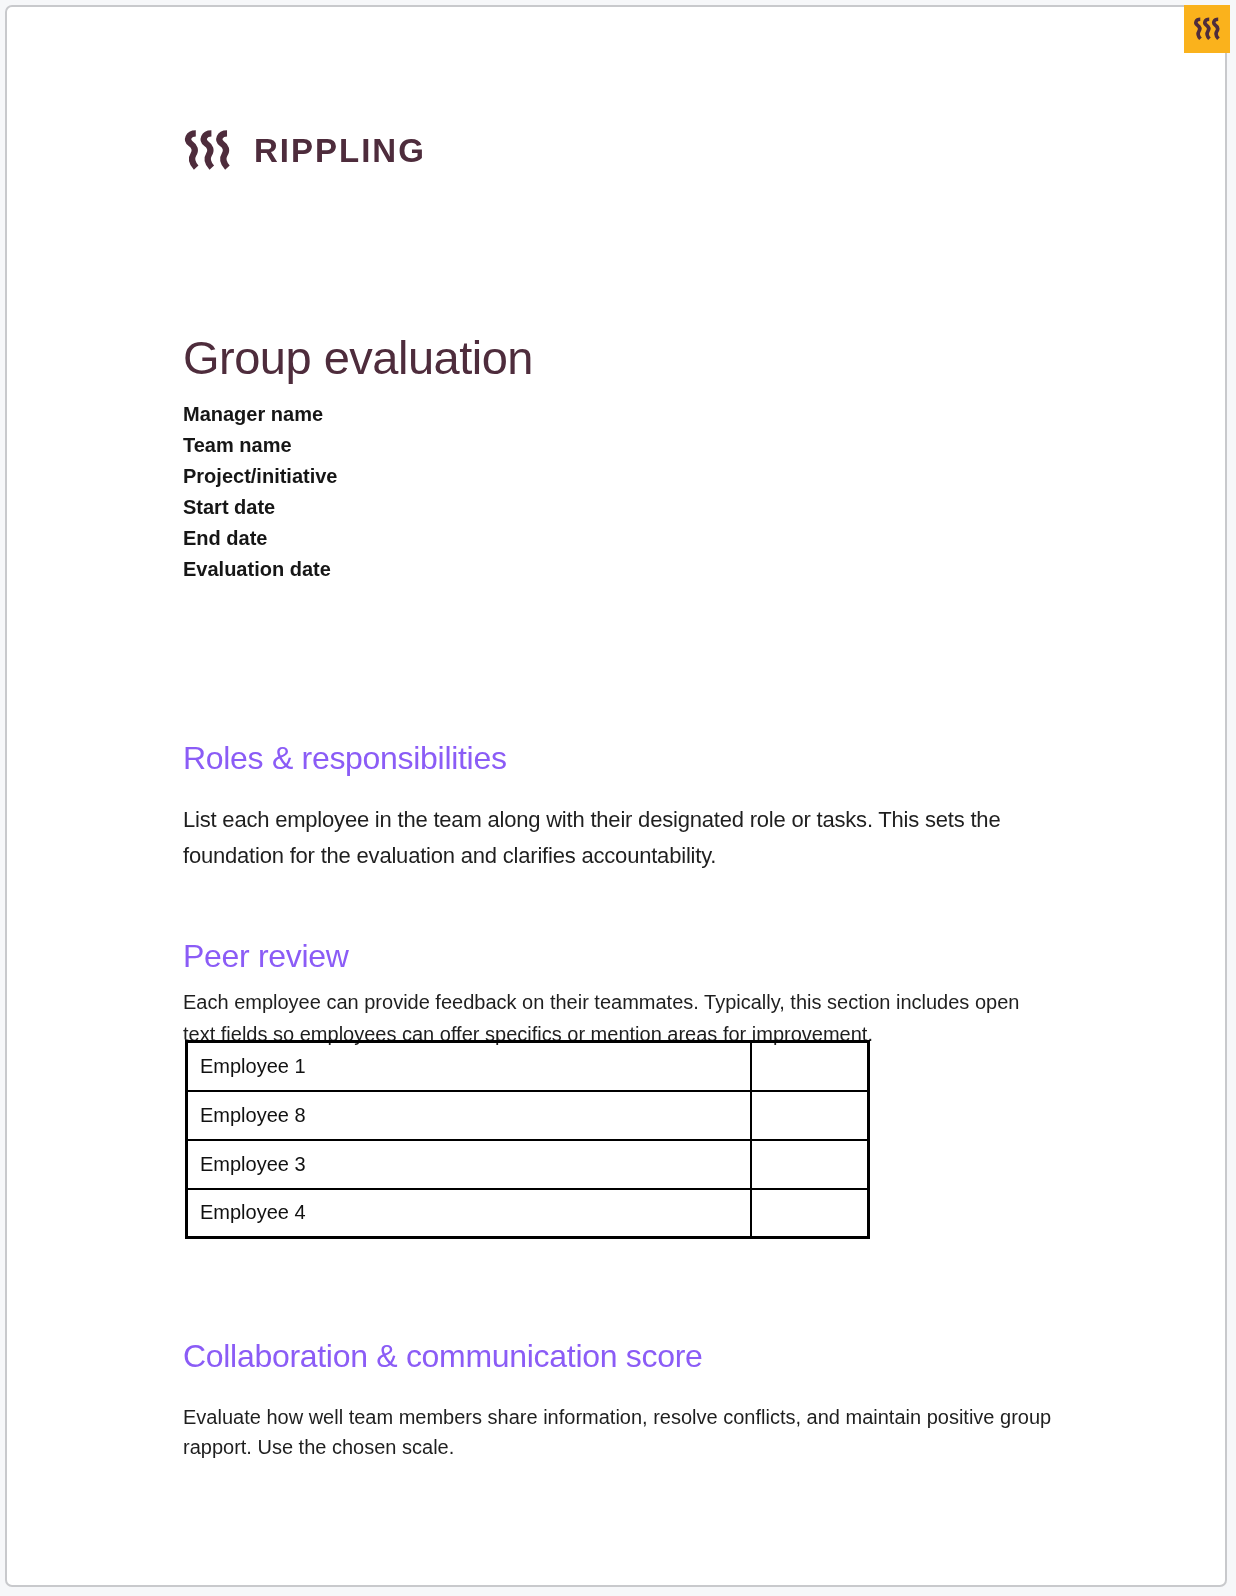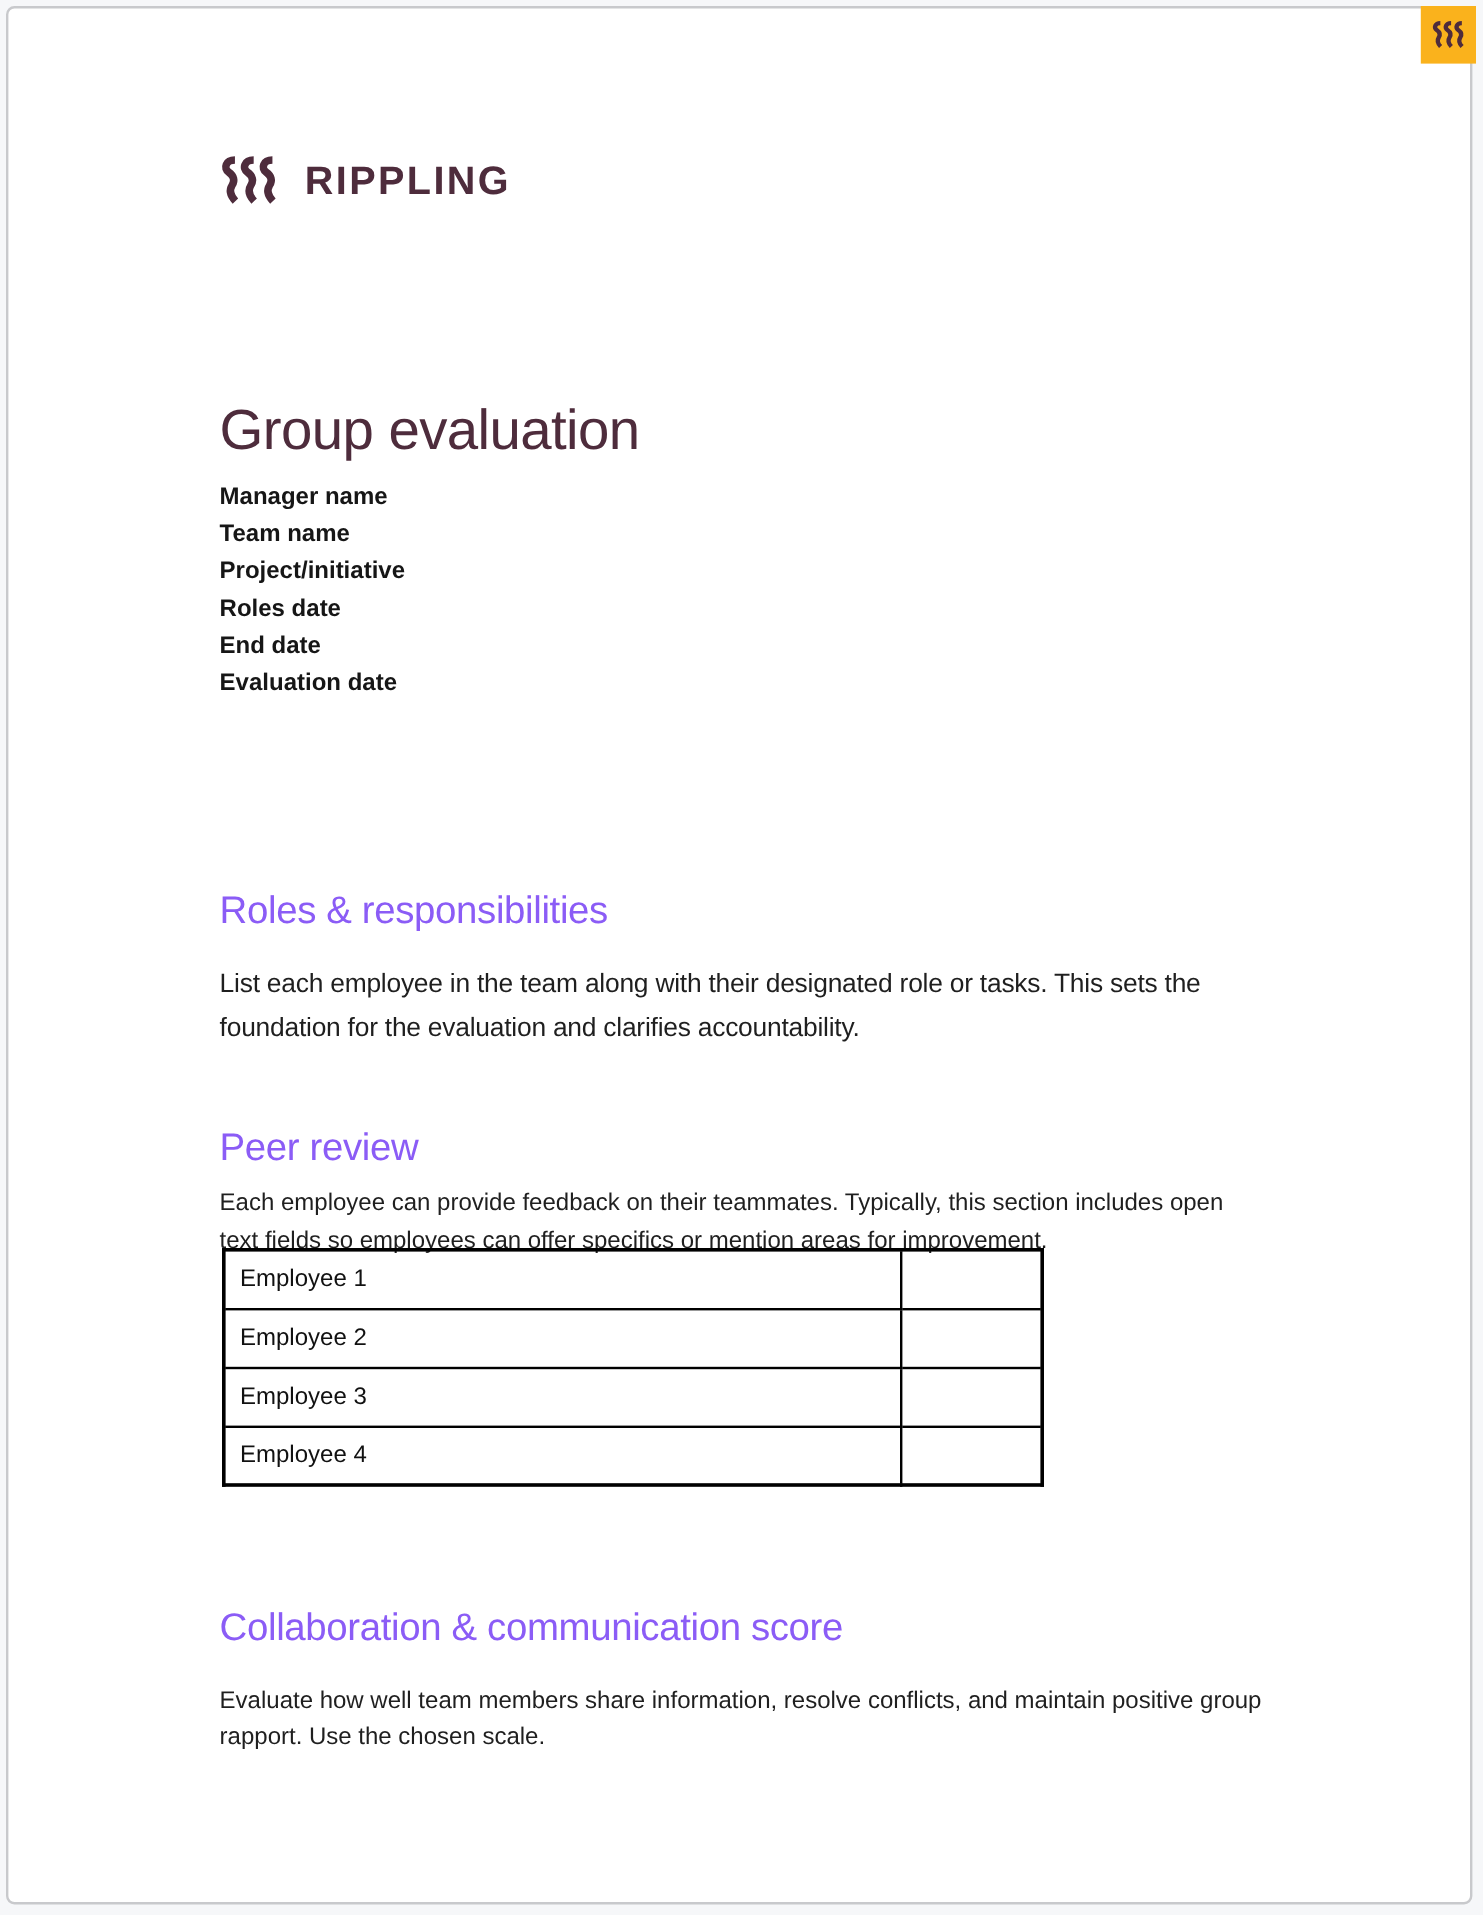--- a/index.html
+++ b/index.html
@@ -144,39 +144,39 @@
   </svg>
   <span class="wordmark">RIPPLING</span>
 </div>
 
 <h1 class="title">Group evaluation</h1>
 
 <ul class="meta-list">
   <li>Manager name</li>
   <li>Team name</li>
   <li>Project/initiative</li>
-  <li>Roles date</li>
+  <li>Start date</li>
   <li>End date</li>
   <li>Evaluation date</li>
 </ul>
 
 <h2 class="section-heading h-roles">Roles &amp; responsibilities</h2>
 <p class="section-body p-roles">List each employee in the team along with their designated role or tasks. This sets the foundation for the evaluation and clarifies accountability.</p>
 
 <h2 class="section-heading h-peer">Peer review</h2>
 <p class="section-body p-peer">Each employee can provide feedback on their teammates. Typically, this section includes open text fields so employees can offer specifics or mention areas for improvement.</p>
 
 <table class="peer-table">
   <tbody>
     <tr>
       <td class="employee-cell">Employee 1</td>
       <td class="feedback-cell"></td>
     </tr>
     <tr>
-      <td class="employee-cell">Employee 2</td>
+      <td class="employee-cell">Employee 8</td>
       <td class="feedback-cell"></td>
     </tr>
     <tr>
       <td class="employee-cell">Employee 3</td>
       <td class="feedback-cell"></td>
     </tr>
     <tr>
       <td class="employee-cell">Employee 4</td>
       <td class="feedback-cell"></td>
     </tr>

